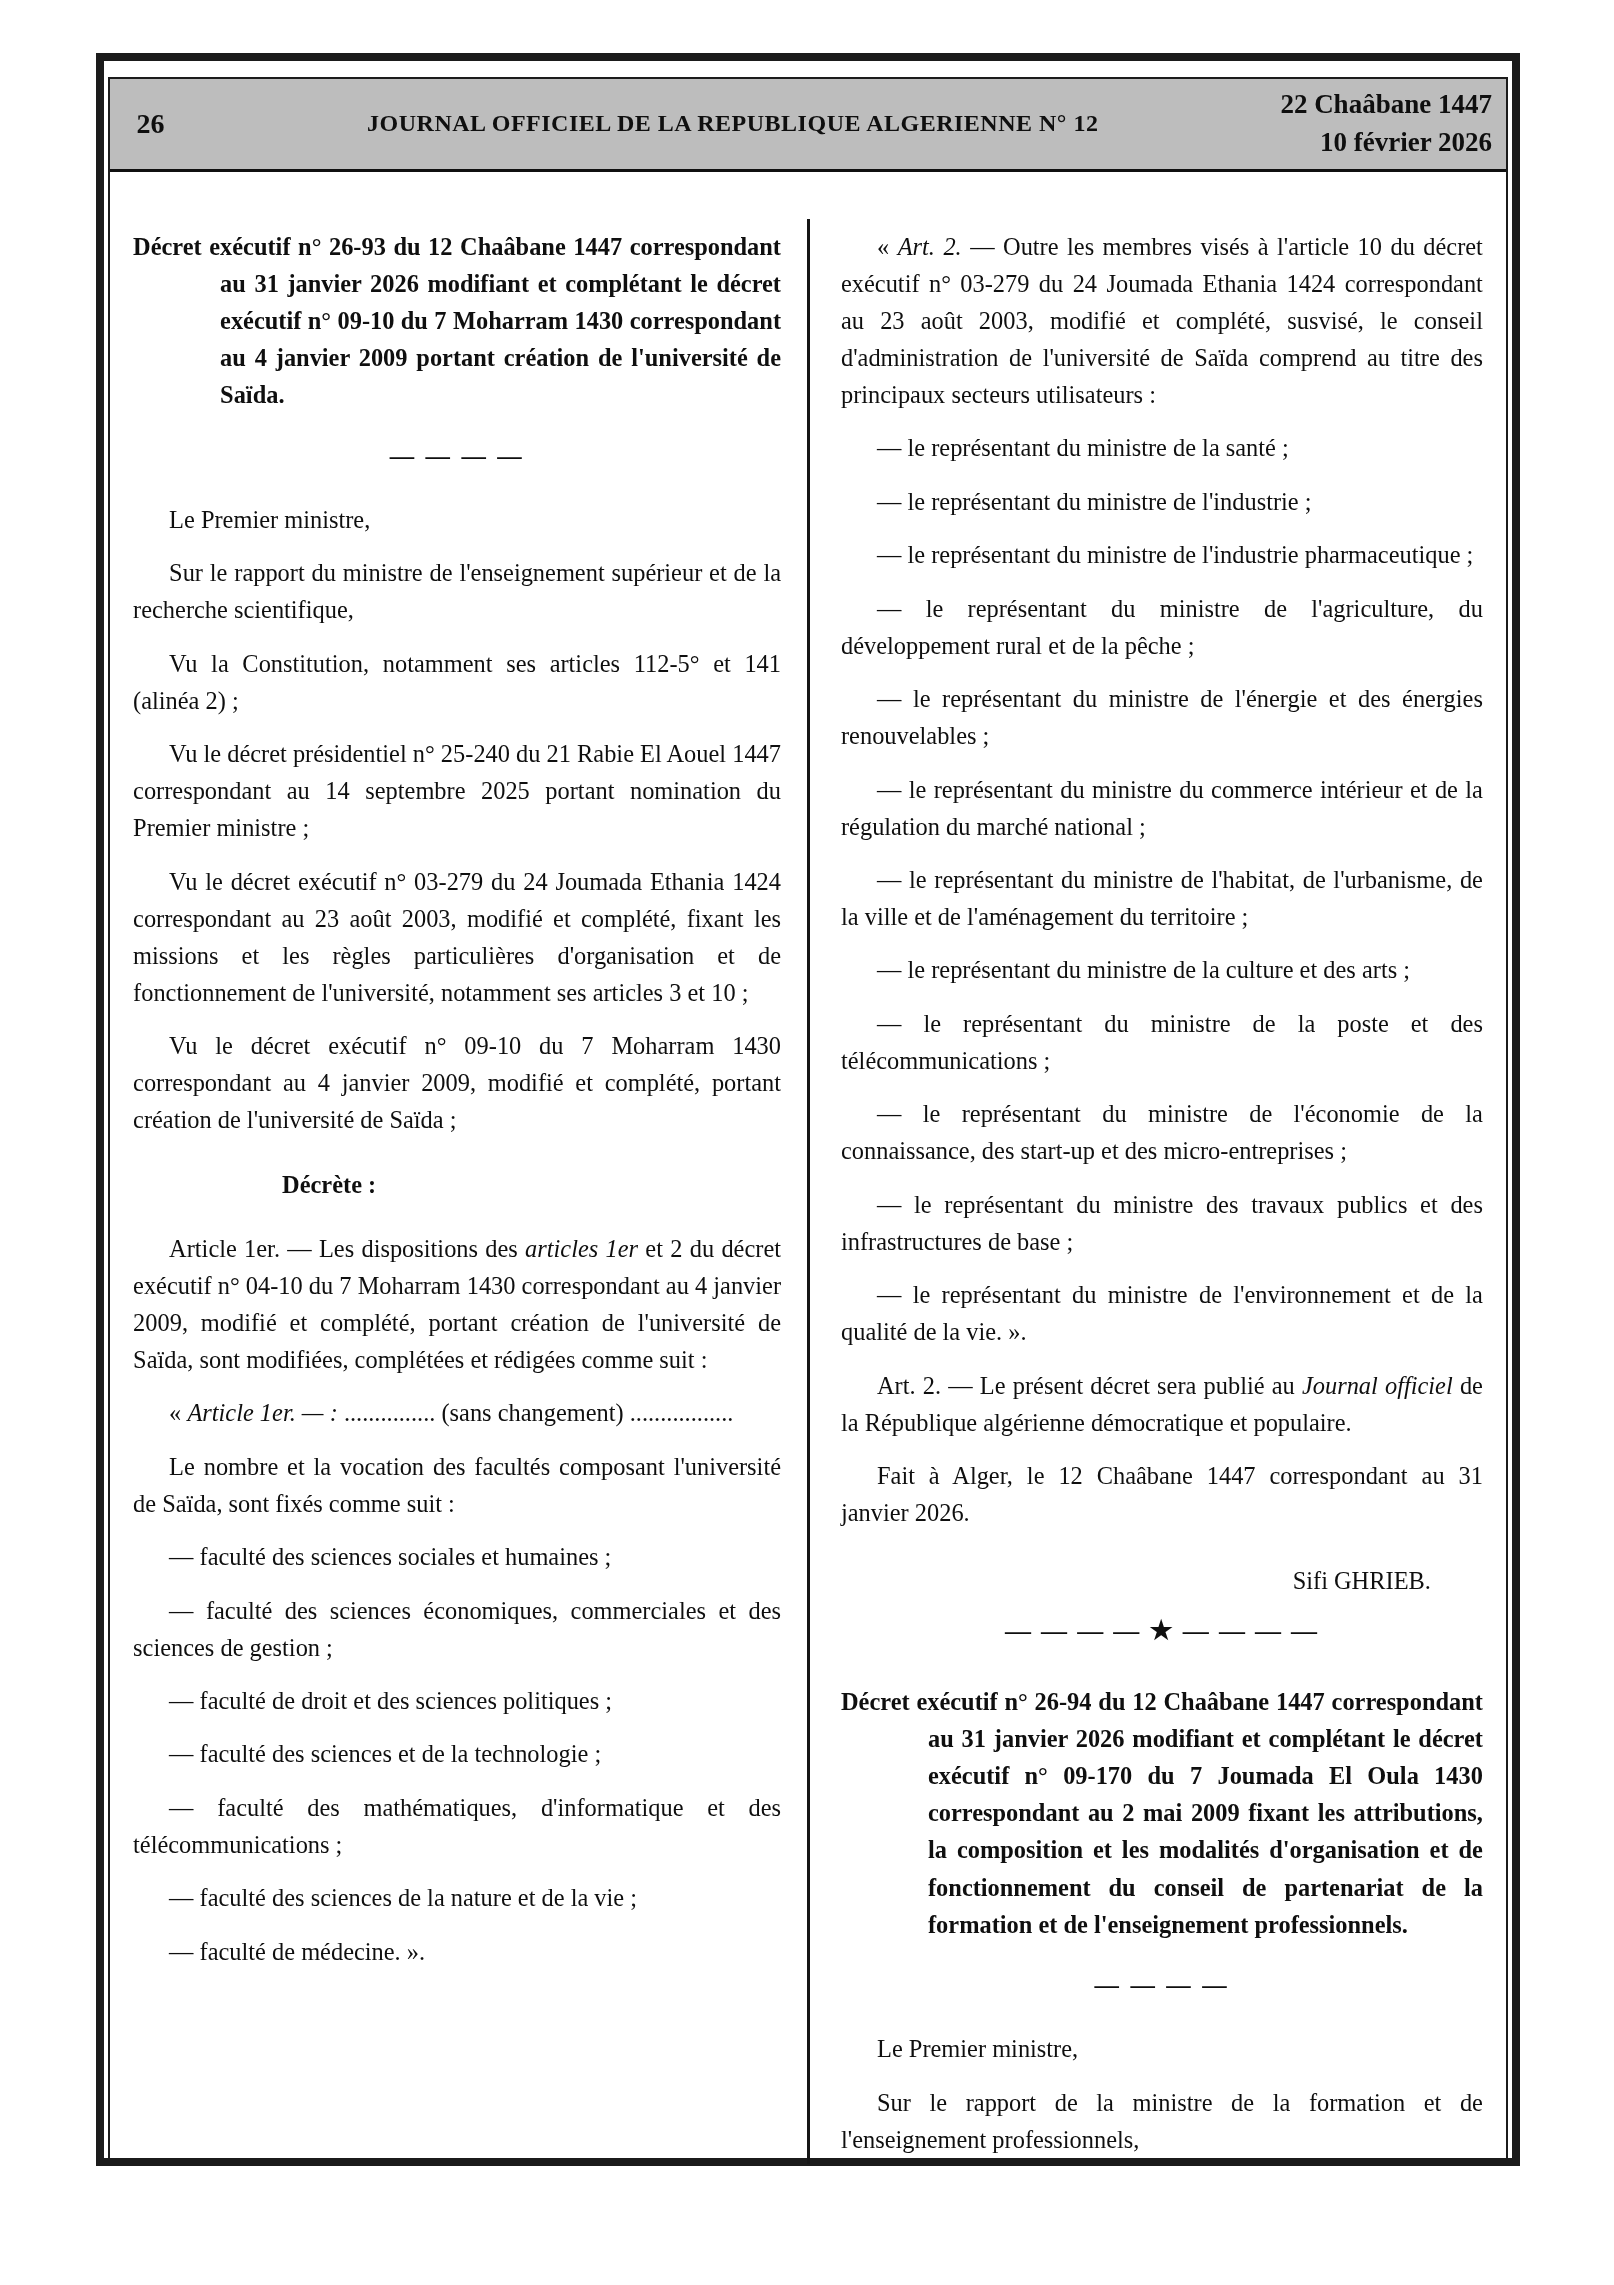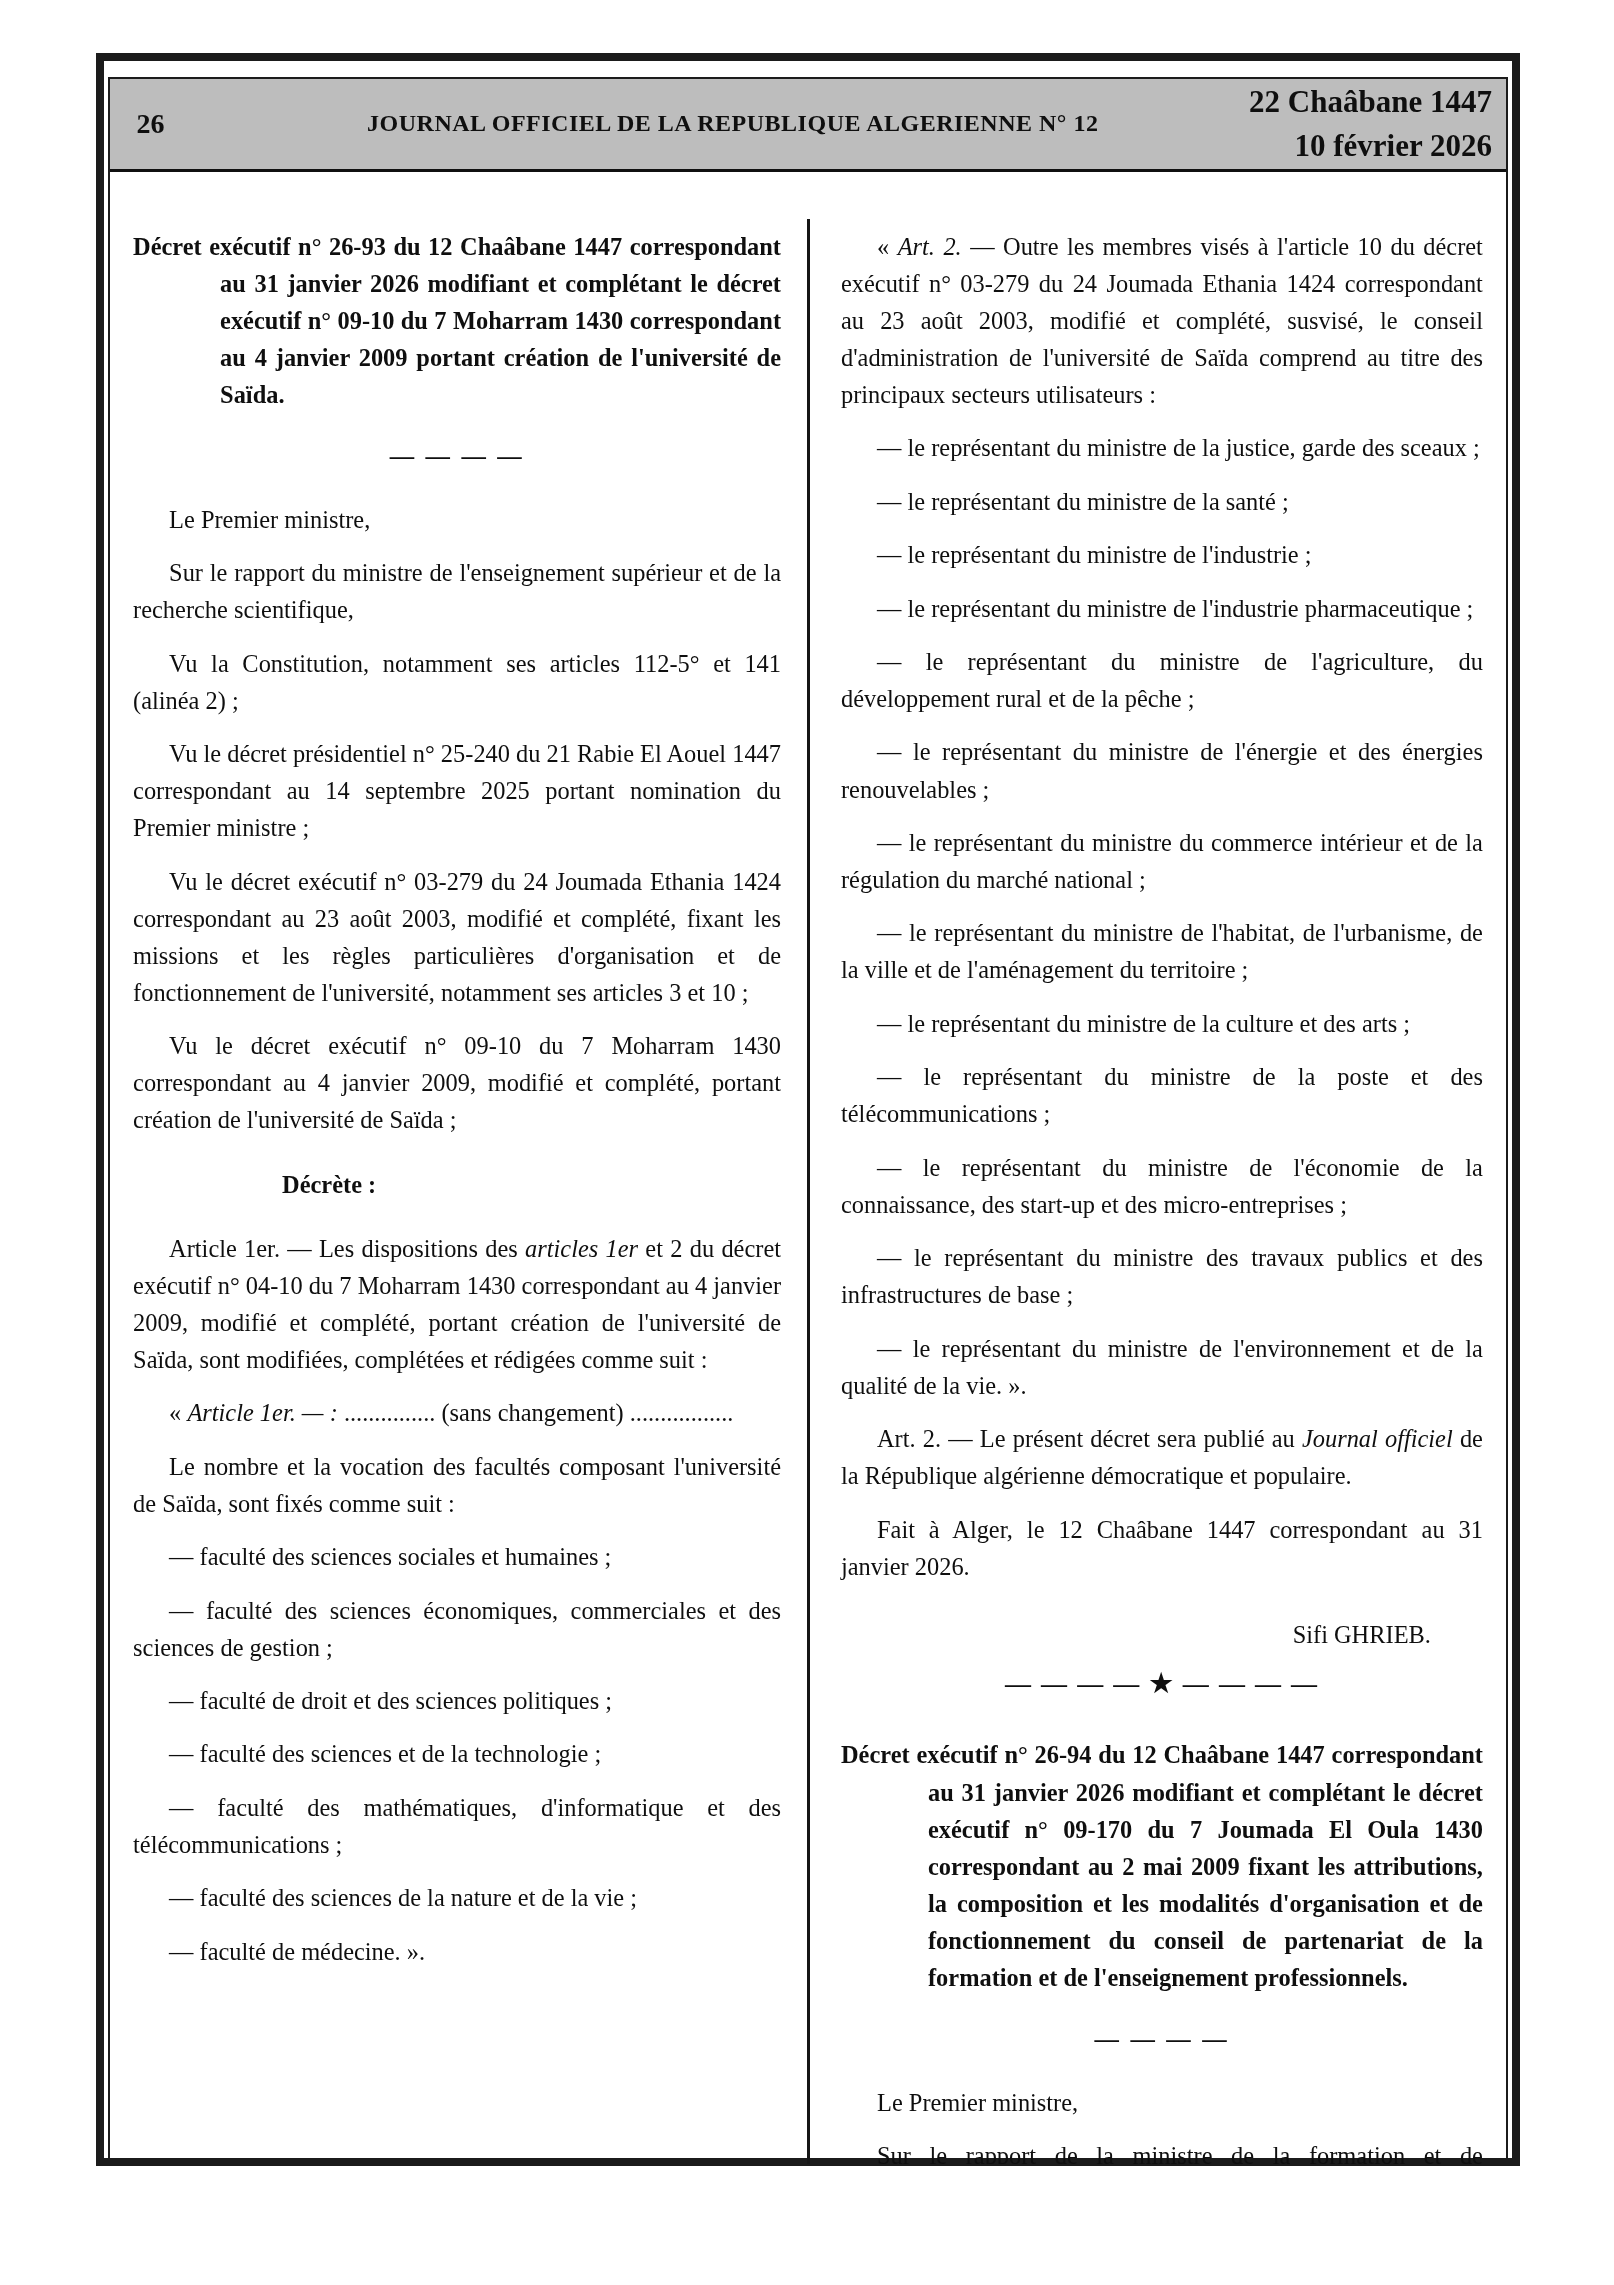--- a/index.html
+++ b/index.html
@@ -16,21 +16,21 @@
     box-sizing:border-box;width:100%;height:100%;border:2.7px solid #1b1b1b;
     display:flex;flex-direction:column;overflow:hidden;margin-top:12px;
   }
   .jo-header{
     background:#bdbdbd;border-bottom:3.6px solid #101010;
     height:90px;flex:0 0 auto;display:flex;align-items:center;
     font-weight:bold;
   }
   .page-num{width:136px;padding-left:27px;font-size:28px;}
   .header-title{flex:1;text-align:center;font-size:24px;letter-spacing:0.5px;}
-  .header-dates{width:299px;text-align:right;padding-right:14.5px;font-size:31px;line-height:1.4;}
+  .header-dates{width:299px;text-align:right;padding-right:14.5px;font-size:27px;line-height:1.4;}
   .content{flex:1;position:relative;display:flex;}
   .divider{position:absolute;left:50%;top:47px;bottom:0;width:2.7px;margin-left:-0.9px;background:#161616;}
   .col{
     width:50%;box-sizing:border-box;padding:56px 27px 0 23.5px;
     font-size:24.4px;line-height:1.52;text-align:justify;
   }
   .col-right{padding:56px 23.5px 0 33px;}
   .para{margin:0 0 16.3px;text-indent:36px;}
   .decree-title{
     font-weight:bold;margin:0 0 23.5px;padding-left:87px;text-indent:-87px;
@@ -77,21 +77,20 @@
         <p class="para">— faculté des sciences économiques, commerciales et des sciences de gestion ;</p>
         <p class="para">— faculté de droit et des sciences politiques ;</p>
         <p class="para">— faculté des sciences et de la technologie ;</p>
         <p class="para">— faculté des mathématiques, d'informatique et des télécommunications ;</p>
         <p class="para">— faculté des sciences de la nature et de la vie ;</p>
         <p class="para">— faculté de médecine. ».</p>
       </div>
 
       <div class="col col-right">
         <p class="para"><span>« </span><i>Art. 2.</i><span> — Outre les membres visés à l'article 10 du décret exécutif n° 03-279 du 24 Joumada  Ethania 1424 correspondant au 23 août 2003, modifié et complété, susvisé, le conseil d'administration de l'université de Saïda comprend au titre des principaux secteurs utilisateurs :</span></p>
-        <p class="para">— le représentant du ministre de la justice, garde des sceaux ;</p>
         <p class="para">— le représentant du ministre de la santé ;</p>
         <p class="para">— le représentant du ministre de l'industrie ;</p>
         <p class="para">— le représentant du ministre de l'industrie pharmaceutique ;</p>
         <p class="para">— le représentant du ministre de l'agriculture, du développement rural et de la pêche ;</p>
         <p class="para">— le représentant du ministre de l'énergie et des énergies renouvelables ;</p>
         <p class="para">— le représentant du ministre du commerce intérieur et de la régulation du marché national ;</p>
         <p class="para">— le représentant du ministre de l'habitat, de l'urbanisme, de la ville et de l'aménagement du territoire ;</p>
         <p class="para">— le représentant du ministre de la culture et des arts ;</p>
         <p class="para">— le représentant du ministre de la poste et des télécommunications ;</p>
         <p class="para">— le représentant du ministre de l'économie de la connaissance, des start-up et des micro-entreprises ;</p>

